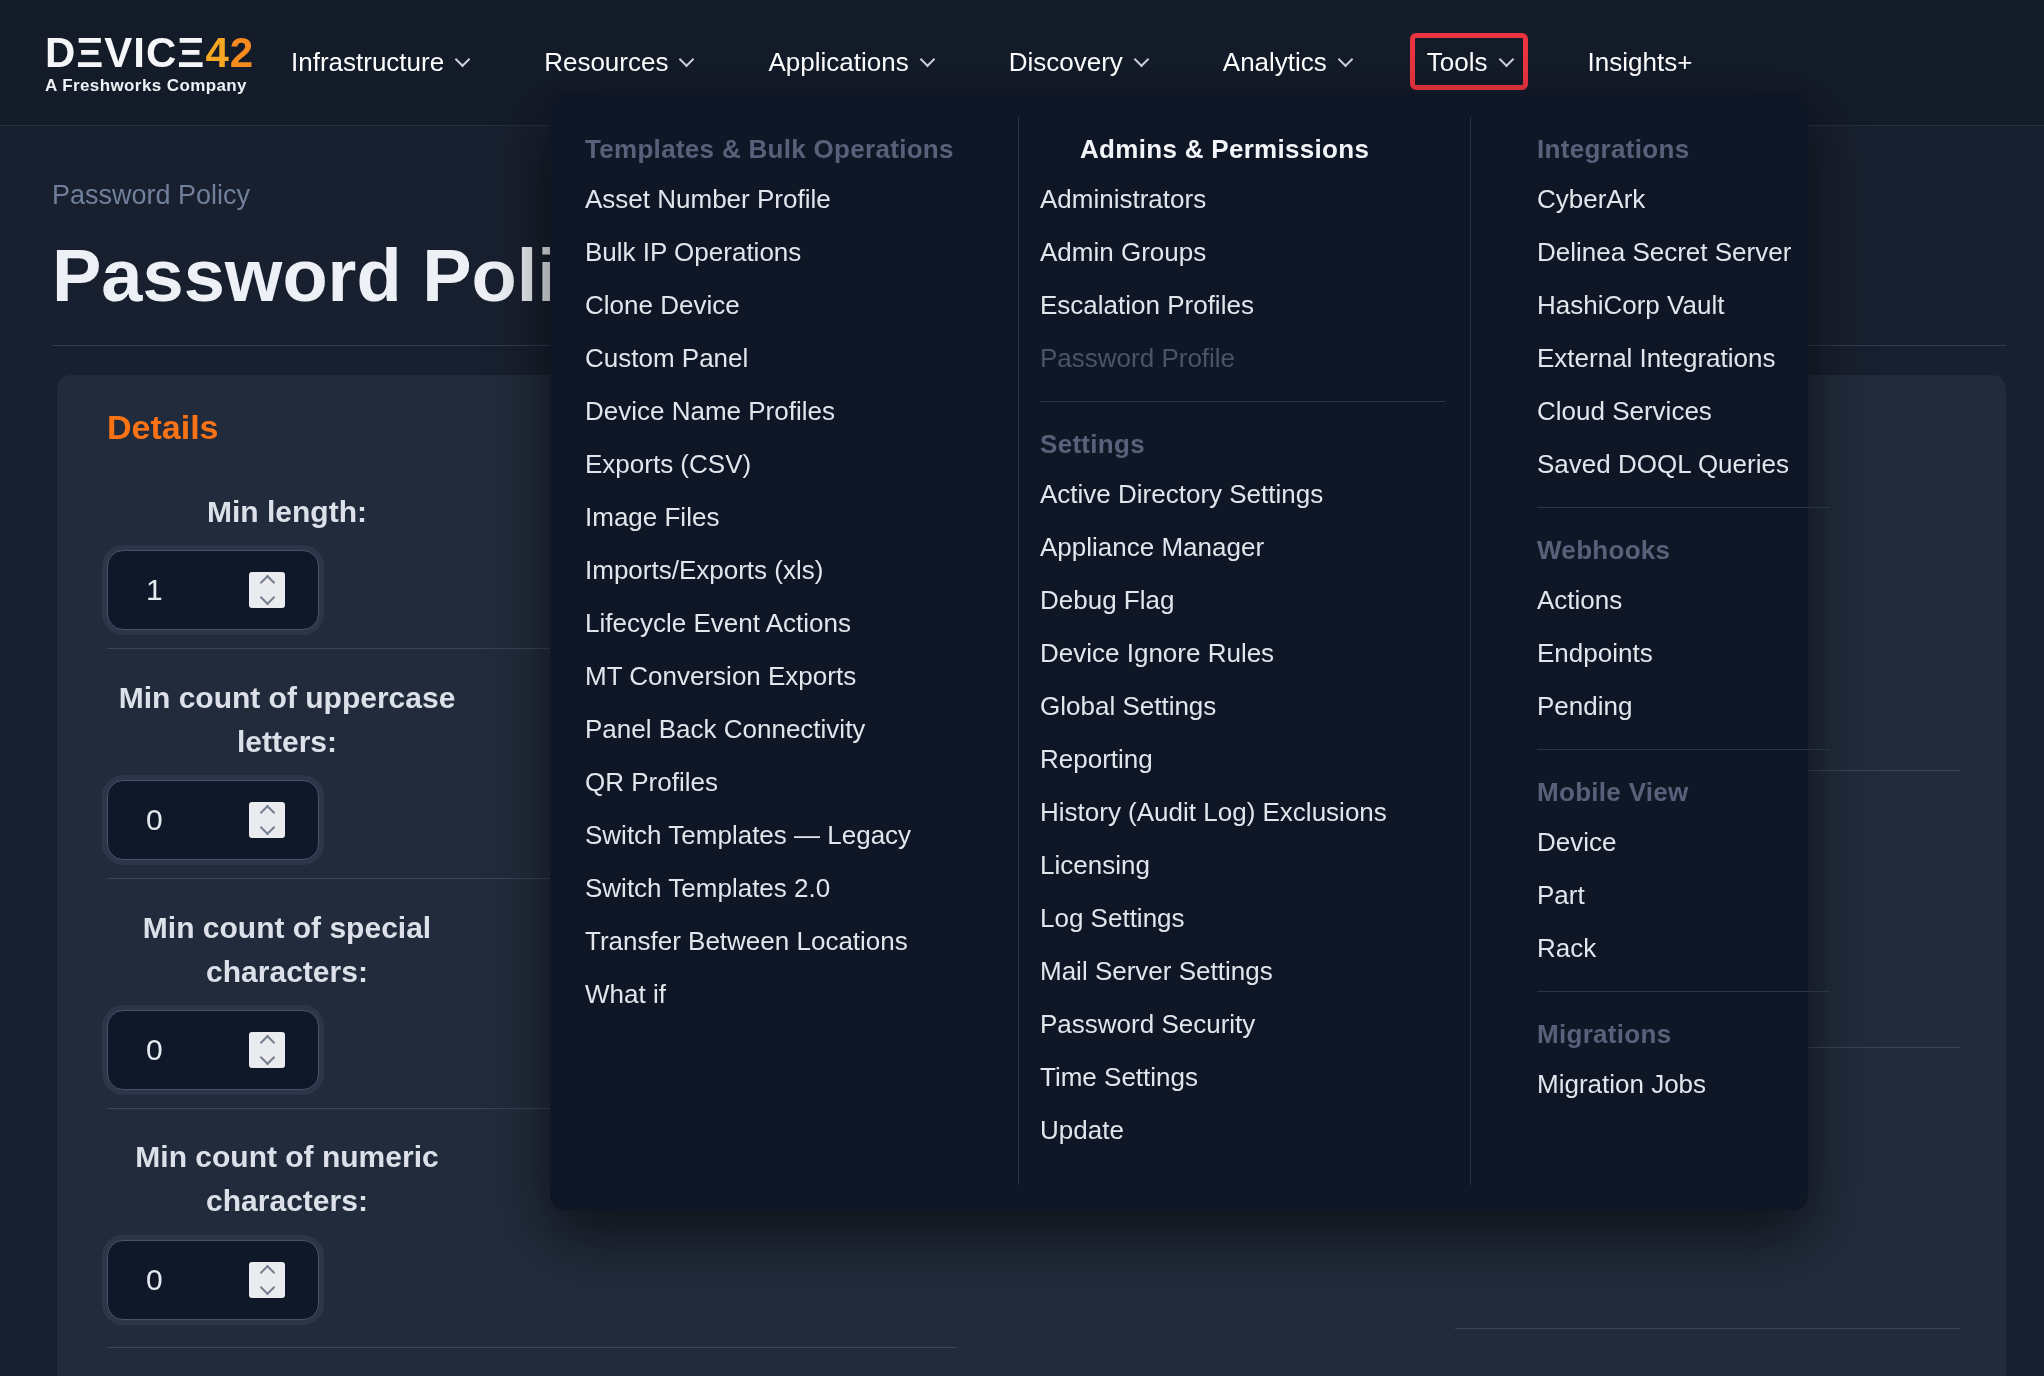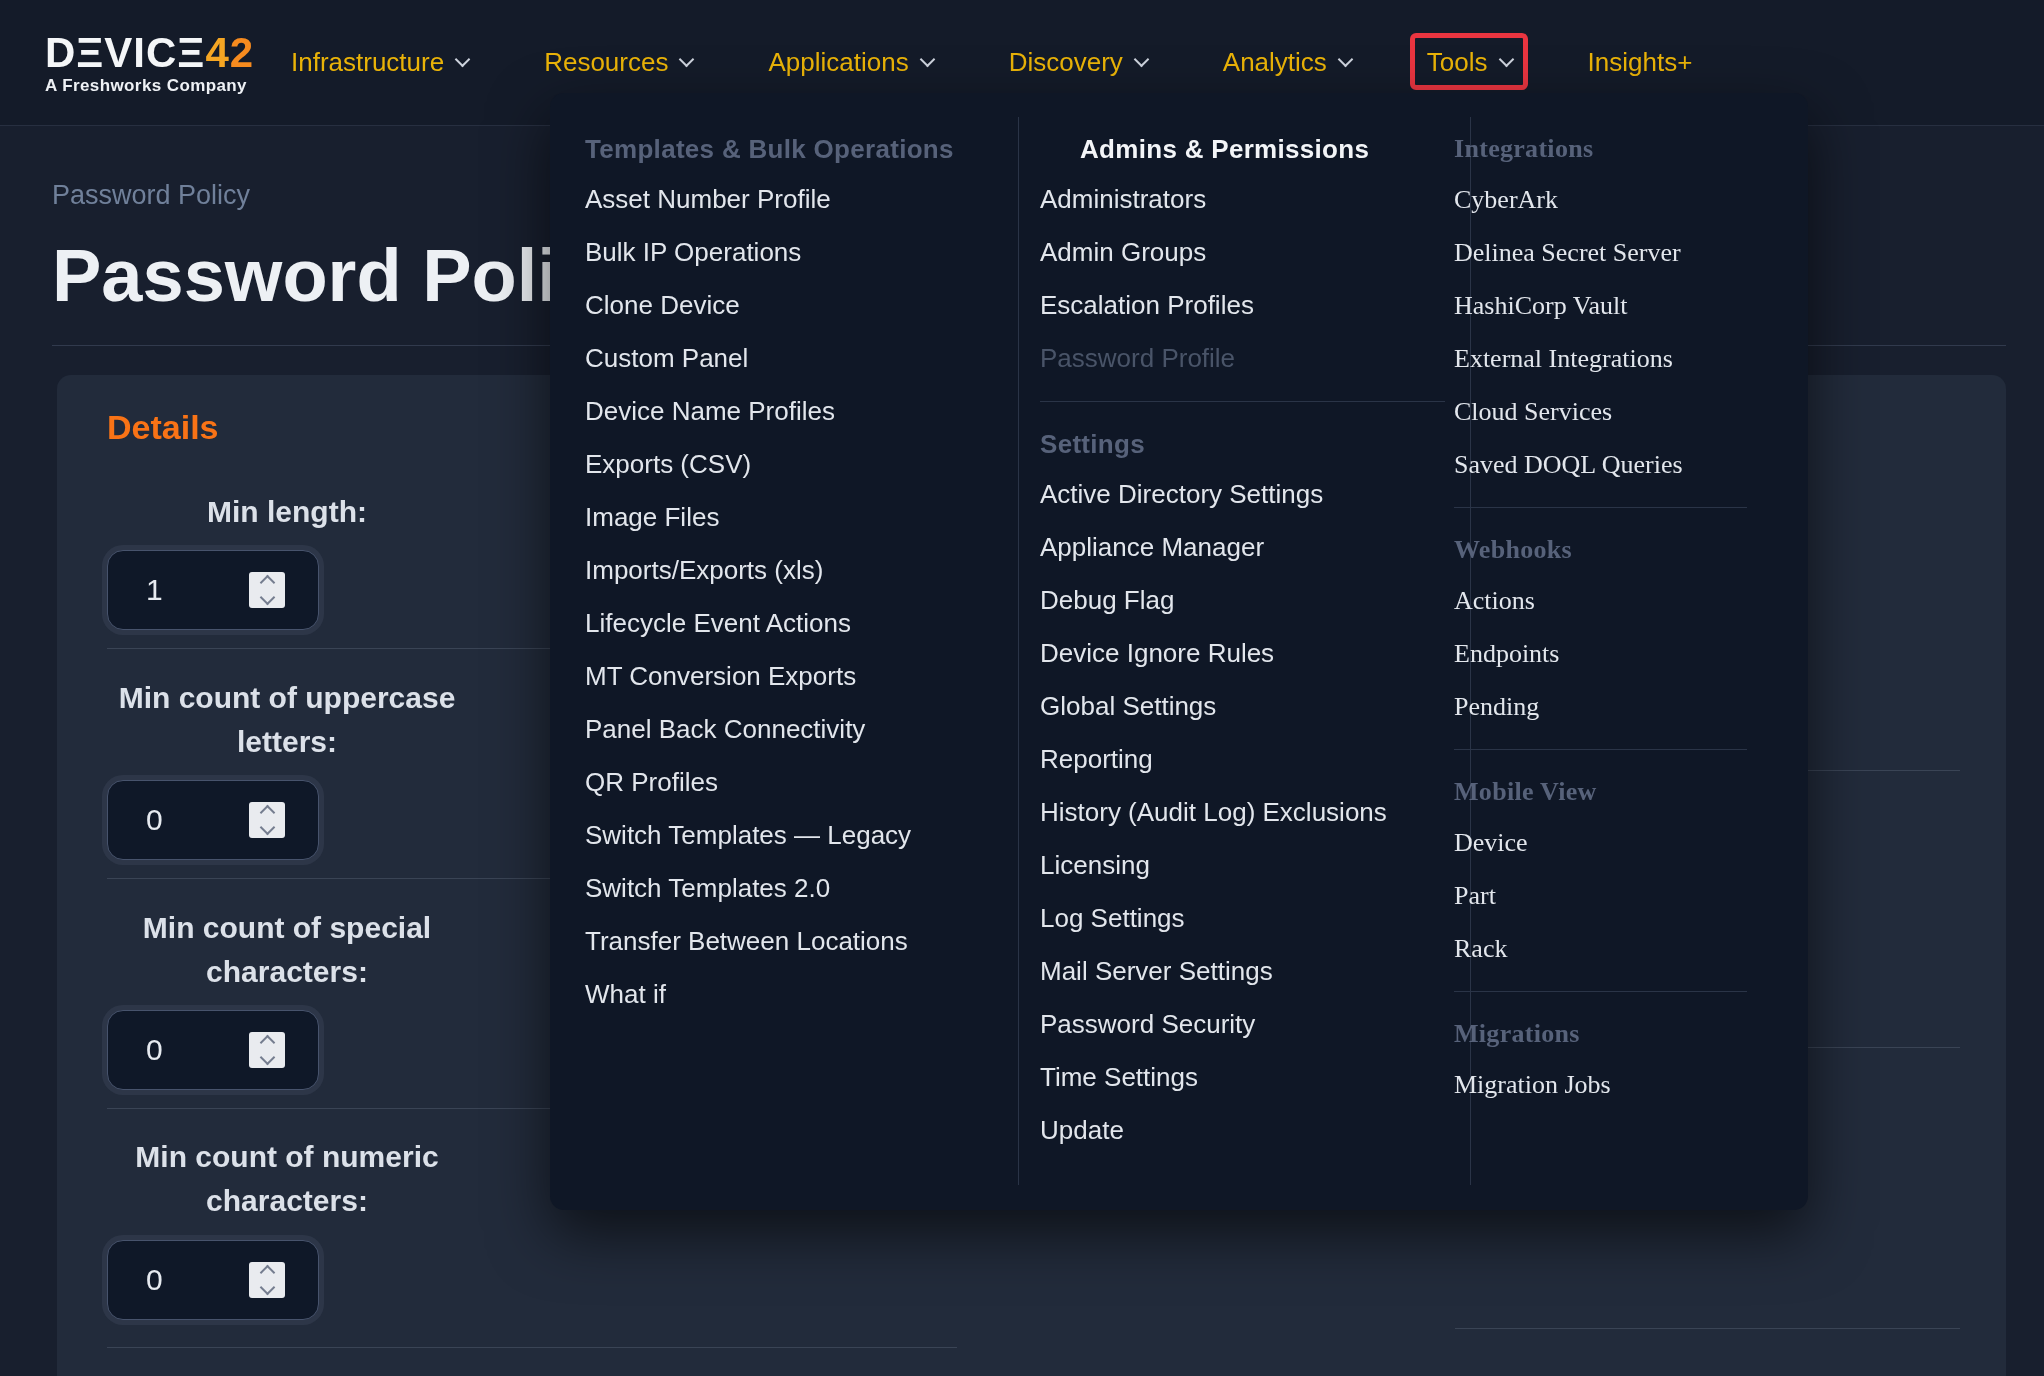--- a/index.html
+++ b/index.html
@@ -11,21 +11,21 @@
   }
   
   .navbar{position:absolute;left:0;top:0;width:100%;height:125px;background:#141b29;
           border-bottom:1px solid #272f40;z-index:10;}
   .logo{position:absolute;left:45px;top:50%;transform:translateY(-50%);cursor:pointer;}
   .logo-main{font-size:42px;font-weight:800;letter-spacing:1px;color:#f4f6f8;line-height:44px;white-space:nowrap;}
   .logo-accent-4{color:#f5a623;}
   .logo-accent-2{color:#f68b1f;}
   .logo-tagline{font-size:17px;font-weight:600;color:#eef1f5;letter-spacing:.4px;margin-top:1px;}
   .nav-items{position:absolute;left:291px;top:0;height:100%;display:flex;align-items:center;gap:76px;z-index:11;}
-  .nav-item{position:relative;display:flex;align-items:center;font-size:26px;color:#eab308;
+  .nav-item{position:relative;display:flex;align-items:center;font-size:26px;color:#ffffff;
             white-space:nowrap;cursor:pointer;}
   .nav-chevron{display:inline-block;width:9px;height:9px;border-right:2.5px solid #cdd3dd;
                border-bottom:2.5px solid #cdd3dd;transform:rotate(45deg);margin-left:13px;margin-top:-6px;}
   .red-ring{position:absolute;top:-14px;bottom:-12px;left:-17px;right:-16px;
             border:5px solid #ea3540;border-radius:6px;pointer-events:none;}
   
   .breadcrumb{position:absolute;left:52px;top:180px;font-size:27px;font-weight:500;color:#70809a;z-index:1;}
   .page-title{position:absolute;left:52px;top:234px;font-size:74px;font-weight:800;color:#edf0f4;
               line-height:84px;white-space:nowrap;z-index:1;}
   .title-hr{position:absolute;left:52px;top:345px;width:1954px;height:1px;background:#313a4d;z-index:1;}
@@ -45,21 +45,21 @@
   .card-hr{position:absolute;height:1px;background:#3a4455;z-index:3;}
   
   .menu-panel{position:absolute;left:550px;top:93px;width:1258px;height:1117px;background:#0f1726;
               border-radius:14px;box-shadow:0 24px 60px rgba(0,0,0,.6);z-index:50;}
   .v-div{position:absolute;top:24px;height:1068px;width:1px;background:#2a3447;}
   .v-div.d1{left:468px;}
   .v-div.d2{left:920px;}
   .menu-col{position:absolute;top:32px;}
   .menu-col.c0{left:35px;width:433px;}
   .menu-col.c1{left:490px;width:405px;}
-  .menu-col.c2{left:904px;width:293px;font-family:Liberation Serif, serif;}
+  .menu-col.c2{left:987px;width:293px;}
   .sec-header{height:48px;line-height:48px;font-size:26px;font-weight:700;letter-spacing:.3px;white-space:nowrap;}
   .sec-header.muted{color:#57627a;}
   .sec-header.bright{color:#f3f5f8;margin-left:40px;}
   .menu-item{height:53px;line-height:53px;font-size:26px;color:#e2e6ec;white-space:nowrap;cursor:pointer;}
   .menu-item.disabled{color:#495468;cursor:default;}
   .sec-hr{height:1px;background:#2a3447;margin:16px 0 18px 0;width:100%;}
 </style>
 </head>
 <body>
 

